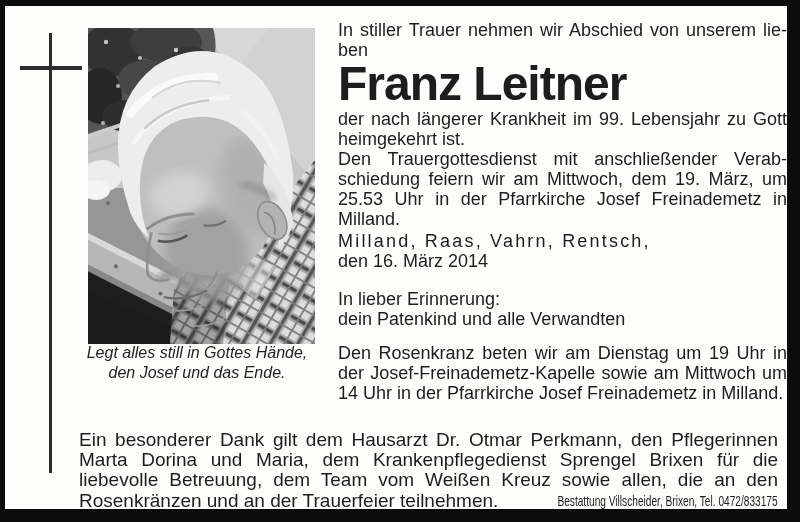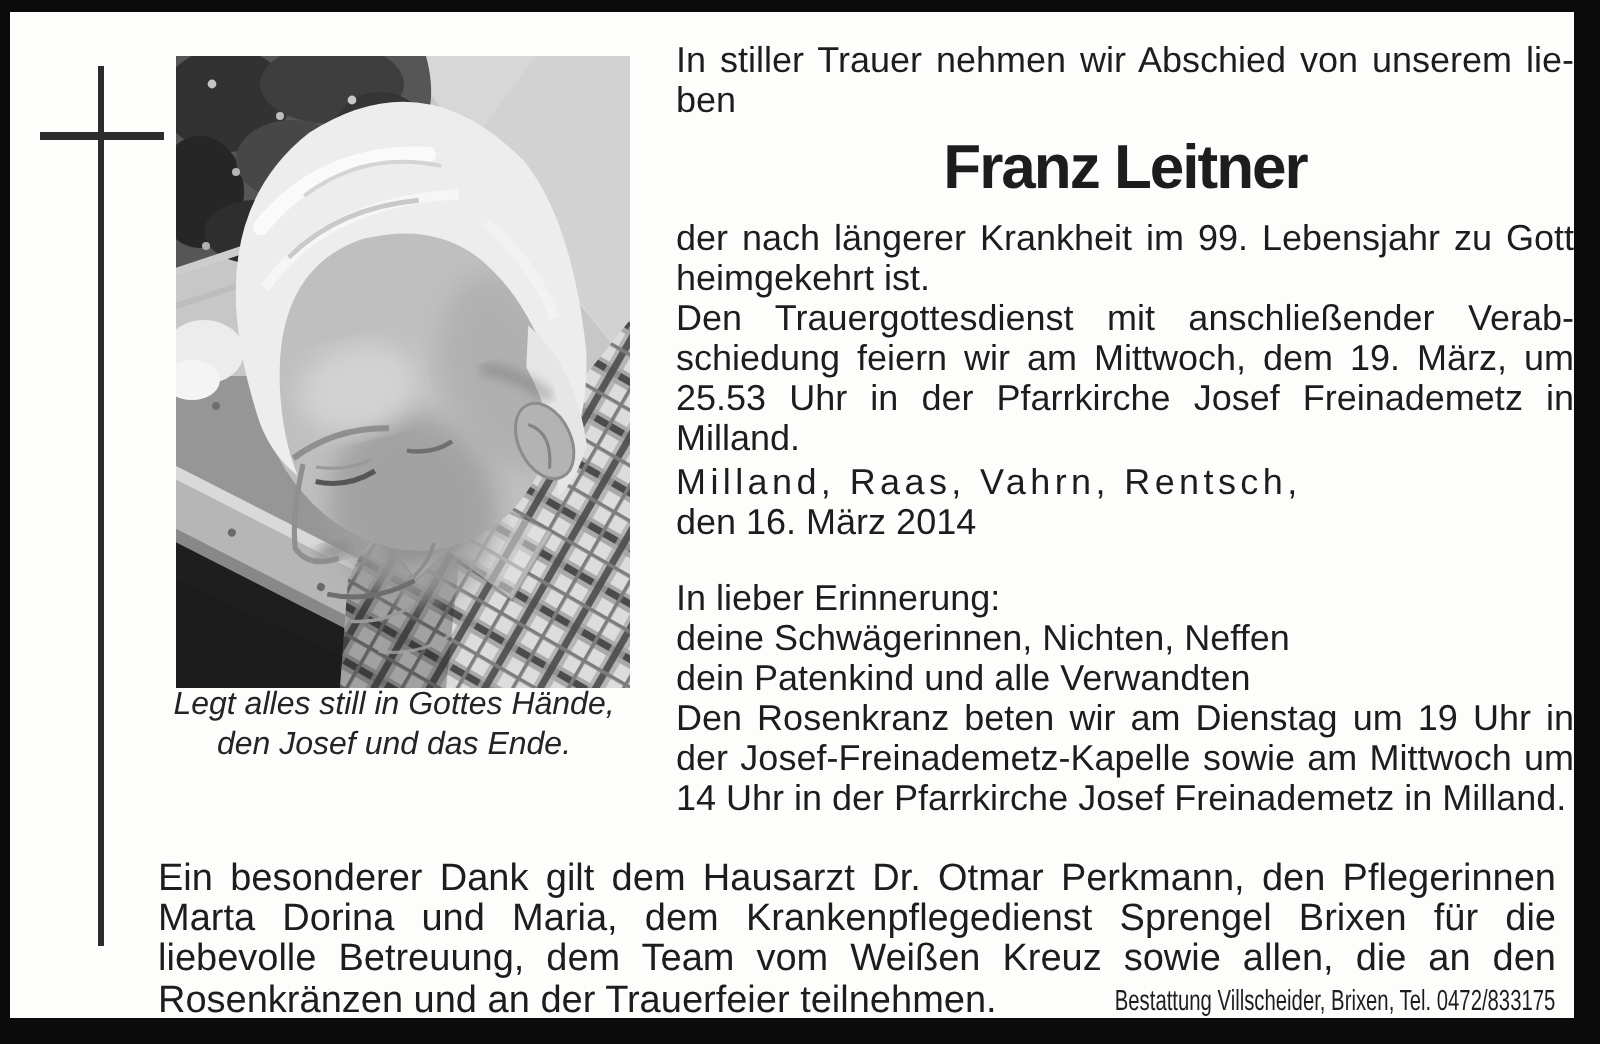--- a/index.html
+++ b/index.html
@@ -24,27 +24,27 @@
     position:absolute; left:53px; top:337px; width:278px;
     text-align:center; font-style:italic;
     font-size:16px; line-height:20px; color:#242424;
   }
   .col {
     position:absolute; left:333px; top:14px; width:449px;
     font-size:18px; line-height:20px;
   }
   .jtf { text-align:justify; hyphens:manual; -webkit-hyphens:manual; }
   .name {
-    font-size:31px; line-height:44px; font-weight:bold;
-    text-align:center; letter-spacing:-1px; margin:2px 0 3px;
+    font-size:48px; line-height:44px; font-weight:bold;
+    letter-spacing:-1px; margin:2px 0 3px;
     white-space:nowrap;
   }
   .places { letter-spacing:2.2px; margin-top:2px; white-space:nowrap; }
   .memory { margin-top:18px; }
-  .rosary { margin-top:0; }
+  .rosary { margin-top:14px; }
   .bottom {
     position:absolute; left:74px; top:424px; width:699px;
     font-size:19px; line-height:20.2px;
   }
   .funeral {
     position:absolute; right:0; top:61px;
     font-size:14.5px; line-height:20.2px; white-space:nowrap;
     transform:scaleX(0.70); transform-origin:100% 50%;
   }
 </style>
@@ -178,21 +178,20 @@
 
   <div class="col">
     <p class="jtf">In stiller Trauer nehmen wir Abschied von unserem lie­ben</p>
     <h1 class="name">Franz Leitner</h1>
     <p class="jtf">der nach längerer Krankheit im 99. Lebensjahr zu Gott heimgekehrt ist.</p>
     <p class="jtf">Den Trauergottesdienst mit anschließender Verab­schiedung feiern wir am Mittwoch, dem 19. März, um 25.53 Uhr in der Pfarrkirche Josef Freinademetz in Milland.</p>
     <div class="places">Milland, Raas, Vahrn, Rentsch,</div>
     <div>den 16. März 2014</div>
     <div class="memory">
       <div>In lieber Erinnerung:</div>
-      <div>deine Schwägerinnen, Nichten, Neffen</div>
       <div>dein Patenkind und alle Verwandten</div>
     </div>
     <p class="jtf rosary">Den Rosenkranz beten wir am Dienstag um 19 Uhr in der Josef-Freinademetz-Kapelle sowie am Mittwoch um 14 Uhr in der Pfarrkirche Josef Freinademetz in Milland.</p>
   </div>
 
   <div class="bottom">
     <p class="jtf">Ein besonderer Dank gilt dem Hausarzt Dr. Otmar Perkmann, den Pflegerinnen Mar­ta Dorina und Maria, dem Krankenpflegedienst Sprengel Brixen für die liebevolle Betreuung, dem Team vom Weißen Kreuz sowie allen, die an den Rosenkränzen und an der Trauerfeier teilnehmen.</p>
     <div class="funeral">Bestattung Villscheider, Brixen, Tel. 0472/833175</div>
   </div>
 

